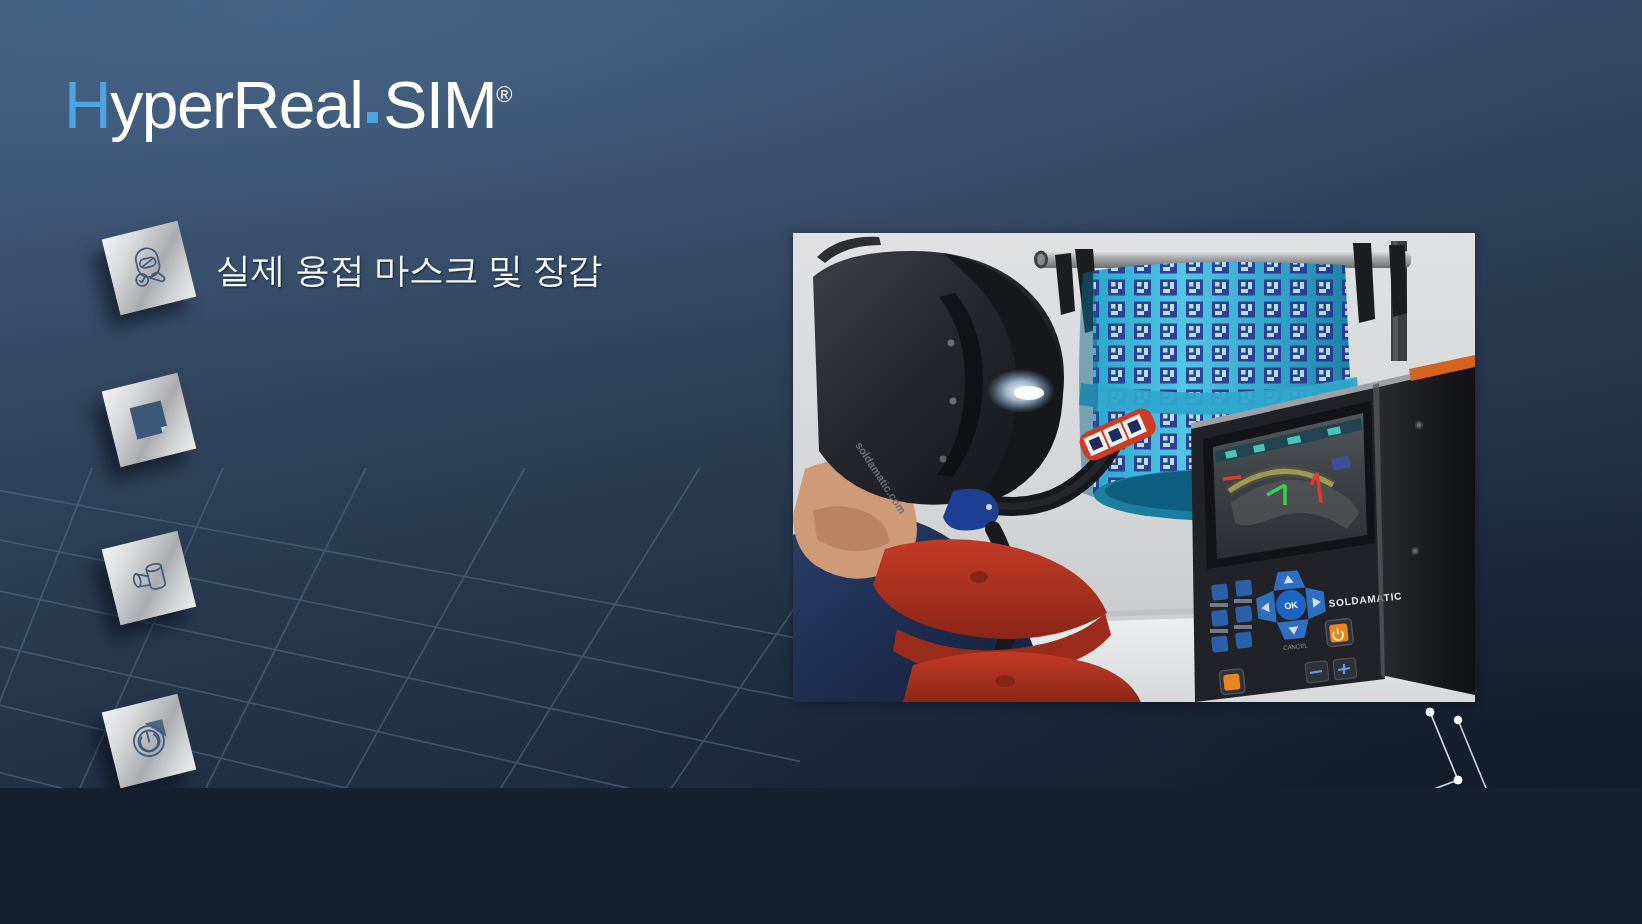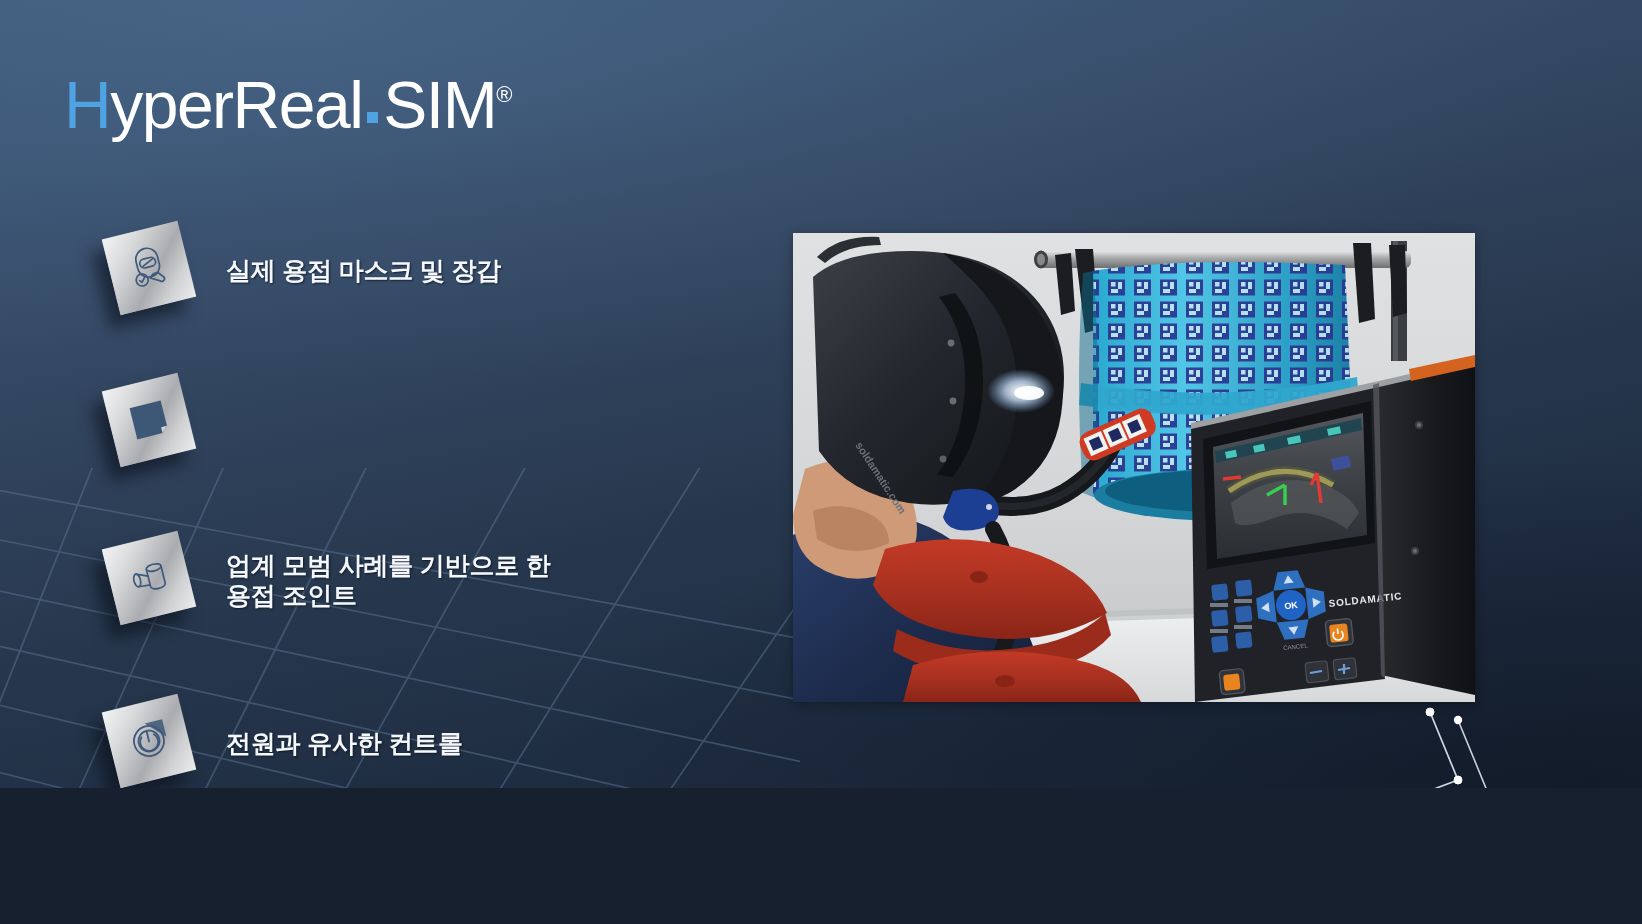--- a/index.html
+++ b/index.html
@@ -110,27 +110,26 @@
     background: linear-gradient(131deg, #f2f3f4 0%, #d9dadc 26%, #a9abae 58%, #cfd1d3 78%, #eceded 100%);
     box-shadow: -13px 11px 16px rgba(5,10,18,0.55);
     display: flex;
     align-items: center;
     justify-content: center;
   }
   .tile svg { display: block; }
 
   .feature-label {
     color: #f4f7fb;
-    font-size: 25px;
-    font-weight: bold;
+    font-size: 35px;
+    font-weight: normal;
     line-height: 1.22;
     letter-spacing: -0.2px;
     white-space: pre-line;
     text-shadow: 1px 1px 2px rgba(10,18,30,0.75);
-    margin-left: 10px;
   }
 
   
   .photo {
     position: absolute;
     left: 793px;
     top: 233px;
     width: 682px;
     height: 469px;
     overflow: hidden;
@@ -233,39 +232,36 @@
           <svg width="48" height="48" viewBox="0 0 48 48" xmlns="http://www.w3.org/2000/svg">
             <g fill="none" stroke="#3f5a7c" stroke-width="1.7" stroke-linecap="round" stroke-linejoin="round">
               <ellipse cx="31" cy="15" rx="7.5" ry="3.4"></ellipse>
               <path d="M23.5 15 V33 a7.5 3.4 0 0 0 15 0 V15"></path>
               <path d="M23.6 22 L12 17 a3 6 0 0 0 0 13 L23.6 31"></path>
               <path d="M12 17 a3 6 0 0 1 0 13"></path>
             </g>
           </svg>
         </div>
       </div>
-      <div class="feature-label">업계 모범 사례를 기반으로 한
-용접 조인트</div>
     </div>
 
     <div class="feature f3">
       <div class="tile-wrap">
         <div class="tile">
           <svg width="48" height="48" viewBox="0 0 48 48" xmlns="http://www.w3.org/2000/svg">
             <path d="M24 6 H42 V24 Z" fill="#3d5877" opacity="0.85"></path>
             <g fill="none" stroke="#3f5a7c" stroke-width="1.8" stroke-linecap="round">
               <circle cx="24" cy="24" r="15"></circle>
               <circle cx="24" cy="24" r="10.5"></circle>
               <path d="M17.6 18.6 a9 9 0 1 0 12.8 0"></path>
               <line x1="24" y1="14.5" x2="24" y2="24.5"></line>
             </g>
           </svg>
         </div>
       </div>
-      <div class="feature-label">전원과 유사한 컨트롤</div>
     </div>
 
   </div>
 
   <div class="photo">
     <svg width="682" height="469" viewBox="0 0 682 469" xmlns="http://www.w3.org/2000/svg">
       <defs>
         <linearGradient id="bgwall" x1="0" y1="0" x2="0" y2="1">
           <stop offset="0%" stop-color="#dfe1e2"></stop>
           <stop offset="60%" stop-color="#d3d5d6"></stop>

